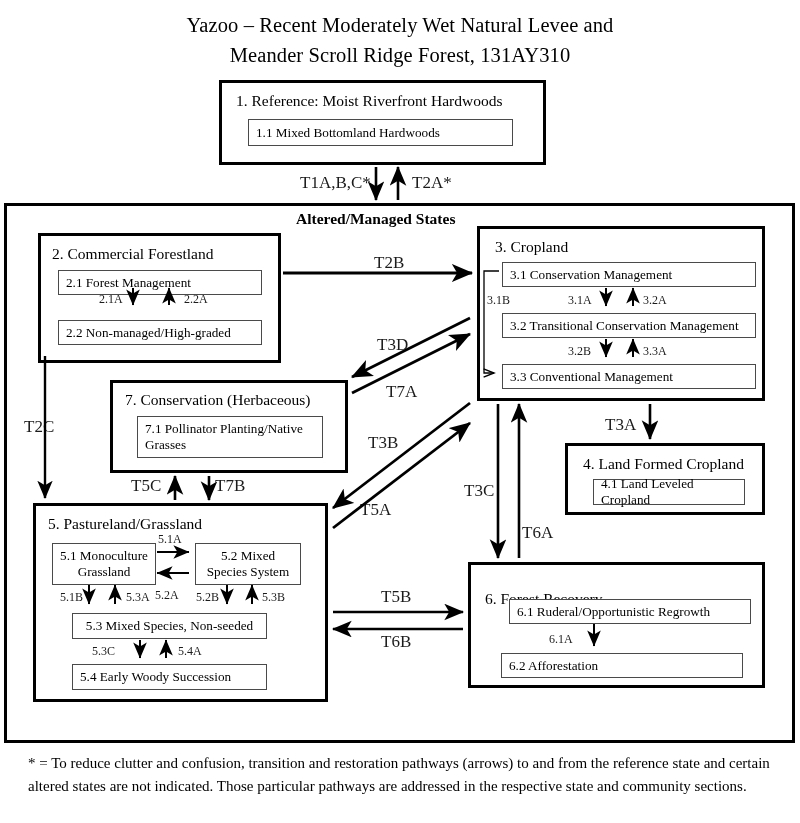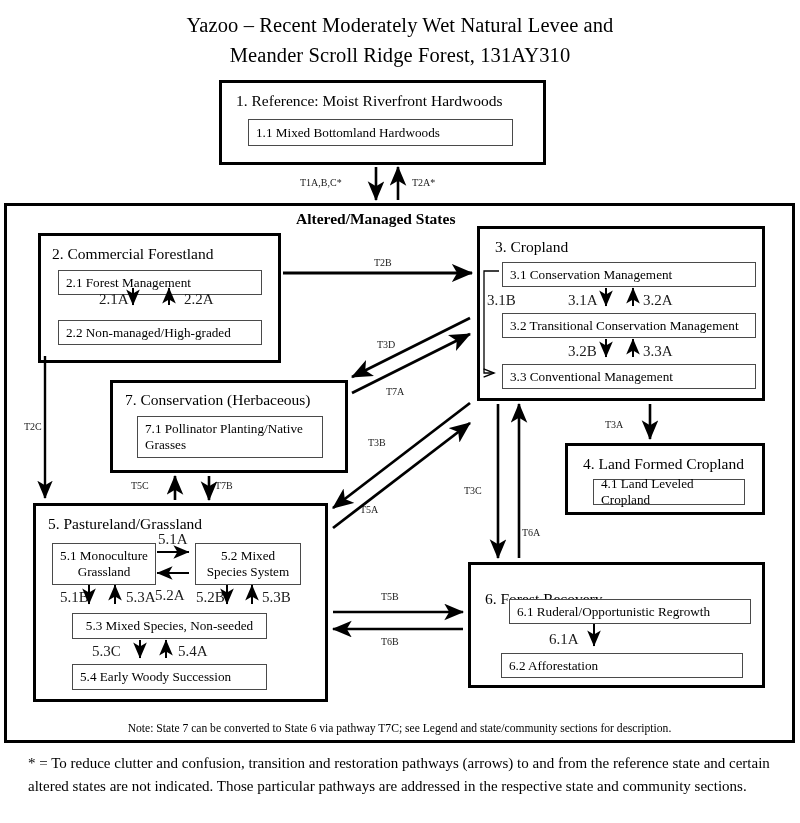--- a/index.html
+++ b/index.html
@@ -83,26 +83,26 @@
     left: 28px; top: 752px;
     width: 744px;
     font-size: 15px;
     line-height: 23px;
     text-align: left;
   }
 
   
   .plabel {
     position: absolute;
-    font-size: 15px;
+    font-size: 12px;
     line-height: 14px;
     white-space: nowrap;
     color: #1b1b1b;
   }
-  .plabel.big { font-size: 10px; }
+  .plabel.big { font-size: 17px; }
 
   svg#arrows {
     position: absolute;
     left: 0; top: 0;
     width: 800px; height: 823px;
     pointer-events: none;
   }
 </style>
 </head>
 <body>
@@ -152,21 +152,20 @@
     <div class="state-title" style="left:15px; top:8px;">4. Land Formed Cropland</div>
     <div class="sub-box" style="left:25px; top:33px; width:152px; height:26px;">4.1 Land Leveled Cropland</div>
   </div>
 
   <div class="state-box" id="state6" style="left:468px; top:562px; width:297px; height:126px;">
     <div class="state-title" style="left:14px; top:24px;">6. Forest Recovery</div>
     <div class="sub-box" style="left:38px; top:34px; width:242px; height:25px;">6.1 Ruderal/Opportunistic Regrowth</div>
     <div class="sub-box" style="left:30px; top:88px; width:242px; height:25px;">6.2 Afforestation</div>
   </div>
 
-  <div id="note-strip">Note: State 7 can be converted to State 6 via pathway T7C; see Legend and state/community sections for description.</div>
 
   <div id="footnote">* = To reduce clutter and confusion, transition and restoration pathways (arrows) to and from the reference state and certain altered states are not indicated. Those particular pathways are addressed in the respective state and community sections.</div>
 
   <div class="plabel big" style="left:300px; top:176px;">T1A,B,C*</div>
   <div class="plabel big" style="left:412px; top:176px;">T2A*</div>
 
   <div class="plabel big" style="left:374px; top:256px;">T2B</div>
   <div class="plabel big" style="left:24px;  top:420px;">T2C</div>
 
   <div class="plabel big" style="left:377px; top:338px;">T3D</div>

